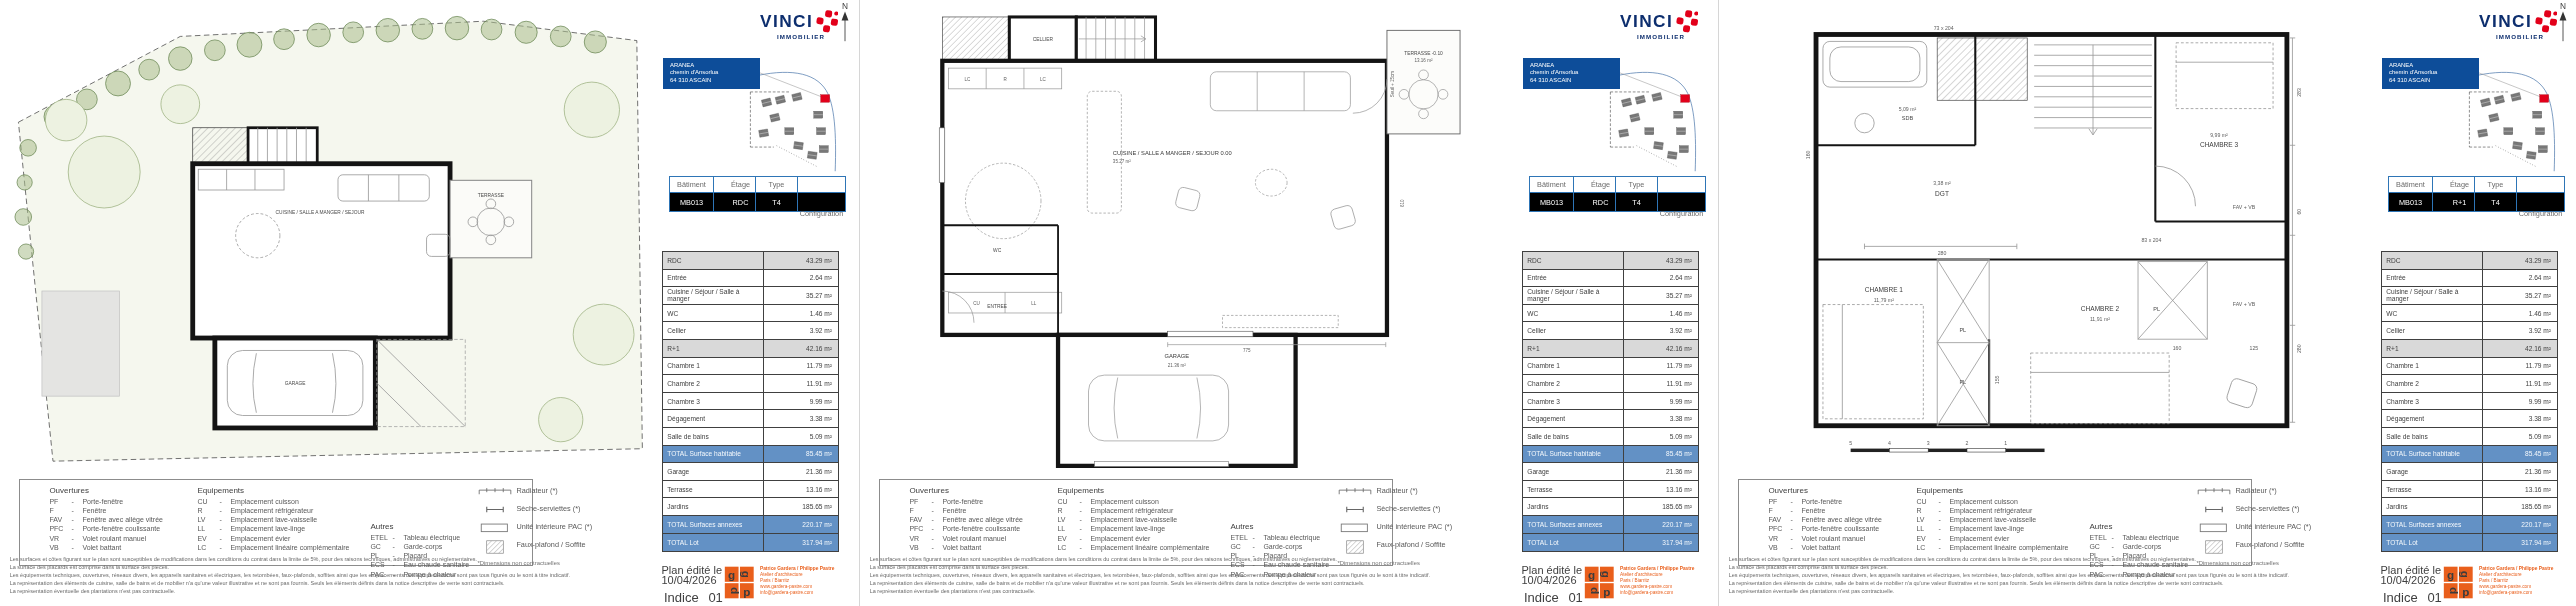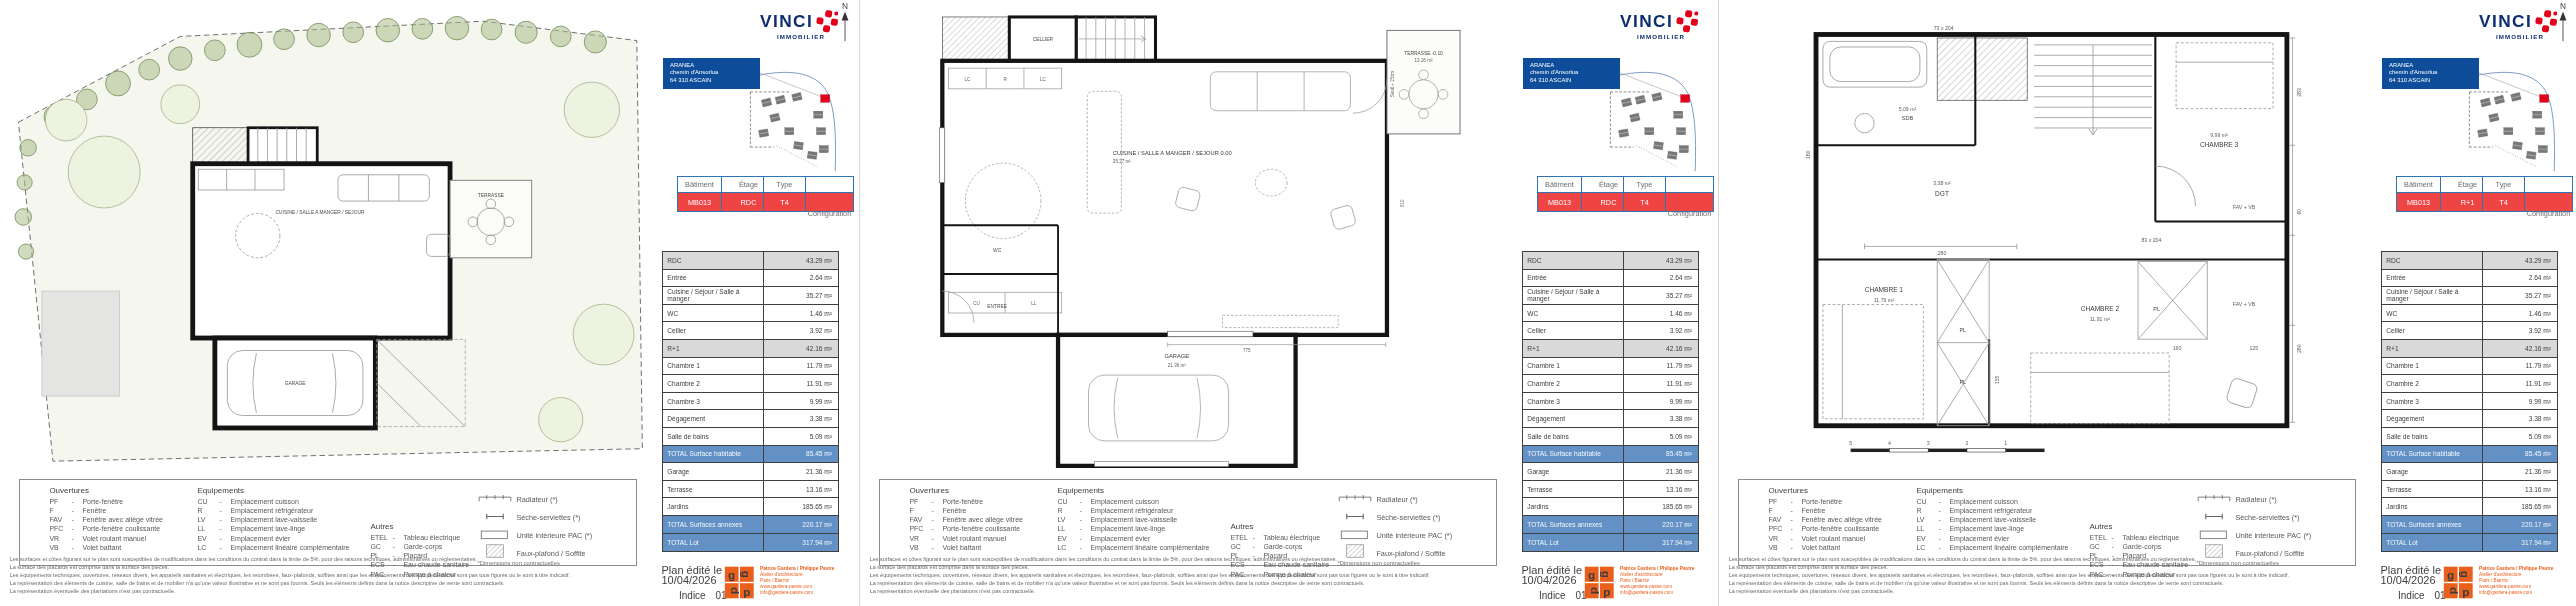--- a/index.html
+++ b/index.html
@@ -17,29 +17,29 @@
   .wl{fill:#ffffff;stroke:#141414;stroke-width:7;}
   .wlthin{fill:none;stroke:#141414;stroke-width:3;}
   .fn{fill:none;stroke:#9a9a9a;stroke-width:1.2;}
   .fnd{fill:none;stroke:#9a9a9a;stroke-width:1.2;stroke-dasharray:4 3;}
   .dm{font-size:7.5px;fill:#606060;}
   .rl{font-size:9.5px;fill:#3c3c3c;}
   .rls{font-size:7px;fill:#4a4a4a;}
   .ra{font-size:8px;fill:#4a4a4a;}
 
   
-  .legend-box{position:absolute;left:19.4px;top:479px;width:618px;height:87px;
+  .legend-box{position:absolute;left:19.4px;top:479px;width:514px;height:87px;
     border:0.7px solid #8c8c8c;box-sizing:border-box;}
   .lg-col{position:absolute;top:5.5px;}
   .lg-c1{left:29px;} .lg-c2{left:177px;} .lg-c3{left:350px;margin-top:36px;} .lg-c4{left:457px;width:152px;}
   .lg-title{font-size:8px;color:#404040;margin-bottom:2.1px;}
   .lg-row{display:flex;font-size:7px;color:#595959;line-height:9.3px;}
   .lg-code{width:22px;}
   .lg-dash{width:11px;}
-  .sym-row{display:flex;align-items:flex-end;height:18px;}
+  .sym-row{display:flex;align-items:flex-start;height:18px;}
   .sym-icon{width:39px;flex:none;}
   .sym-icon svg{display:block;}
   .sym-label{font-size:7.3px;color:#595959;}
   .lg-note{font-size:5.9px;color:#737373;margin-top:2.8px;}
 
   
   .disclaimer{position:absolute;left:9.7px;top:555px;width:644px;}
   .disclaimer div{font-size:5.5px;line-height:8px;color:#6a6a6a;white-space:nowrap;}
 
   
@@ -47,44 +47,44 @@
   .vinci-logo{position:absolute;top:9.7px;left:104px;width:90px;}
   .vinci-row{display:flex;align-items:center;}
   .vinci-word{font-size:17.3px;font-weight:bold;color:#0d2e6e;letter-spacing:1.4px;line-height:18px;}
   .vinci-mark{margin-left:2.8px;margin-top:-1.4px;}
   .vinci-sub{font-size:6.2px;font-weight:bold;letter-spacing:1.1px;color:#0d2e6e;
     text-align:right;margin-top:-0.7px;padding-right:25px;}
   .project-box{position:absolute;left:7px;top:58px;width:97px;height:30.5px;background:#0d4d99;
     color:#ffffff;font-size:5.9px;line-height:7.6px;padding:3.5px 0 0 7px;box-sizing:border-box;z-index:2;}
   .site-map{position:absolute;left:93px;top:64px;width:91px;height:111px;z-index:1;}
 
-  .unit-table{position:absolute;left:21px;top:176px;width:177px;border:0.7px solid #2e75b6;box-sizing:border-box;}
+  .unit-table{position:absolute;left:13px;top:176px;width:177px;border:0.7px solid #2e75b6;box-sizing:border-box;}
   .ut-head{display:flex;height:15.2px;border-bottom:0.7px solid #2e75b6;}
   .ut-head div{box-sizing:border-box;border-right:0.7px solid #2e75b6;font-size:7.3px;color:#6b6b6b;
     display:flex;align-items:center;justify-content:center;}
   .ut-head div:last-child,.ut-row div:last-child{border-right:none;margin-top:36px;}
-  .ut-row{display:flex;height:18px;background:#ef4444;color:#ffffff;}
+  .ut-row{display:flex;height:18px;background:#000000;color:#ffffff;}
   .ut-row div{box-sizing:border-box;border-right:0.7px solid #2e75b6;font-size:7.3px;
     display:flex;align-items:center;justify-content:center;flex-direction:column;}
   .ut-c1{flex:0 0 44px;} .ut-c2{flex:0 0 42px;padding-left:12px;} .ut-c3{flex:0 0 42px;} .ut-c4{flex:1;}
   .ut-cfg span{display:block;font-size:5.2px;line-height:5.9px;text-align:center;}
 
   .s-table{position:absolute;left:5.5px;top:251px;width:177px;border:0.7px solid #404040;box-sizing:border-box;}
   .s-row{display:flex;height:17.6px;box-sizing:border-box;border-bottom:0.7px solid #404040;background:#fff;}
   .s-row:last-child{border-bottom:none;}
   .s-label{flex:0 0 101px;box-sizing:border-box;border-right:0.7px solid #404040;font-size:6.6px;
     color:#404040;display:flex;align-items:center;padding-left:4.8px;}
   .s-value{flex:1;font-size:6.6px;color:#404040;display:flex;align-items:center;
     justify-content:flex-end;padding-right:5.5px;}
   .s-row.section{background:#d9d9d9;}
   .s-row.total{background:#6391c5;}
   .s-row.total .s-label,.s-row.total .s-value{color:#f4f8fc;}
 
   .plan-edited{position:absolute;left:5.5px;top:565px;font-size:11px;color:#404040;line-height:10.4px;}
-  .indice-row{position:absolute;left:23px;top:590px;font-size:10px;color:#404040;}
+  .indice-row{position:absolute;left:8px;top:590px;font-size:13px;color:#404040;}
   .indice-row span{margin-right:9.7px;}
   .arch-logo{position:absolute;left:68px;top:566px;width:30.5px;height:33px;}
   .arch-credits{position:absolute;left:104px;top:566px;width:87px;font-size:4.7px;
     line-height:6px;color:#e95f1c;}
   .arch-credits .names{font-weight:bold;font-size:4.8px;}
 </style>
 </head>
 <body>
 
 <div id="panels">

